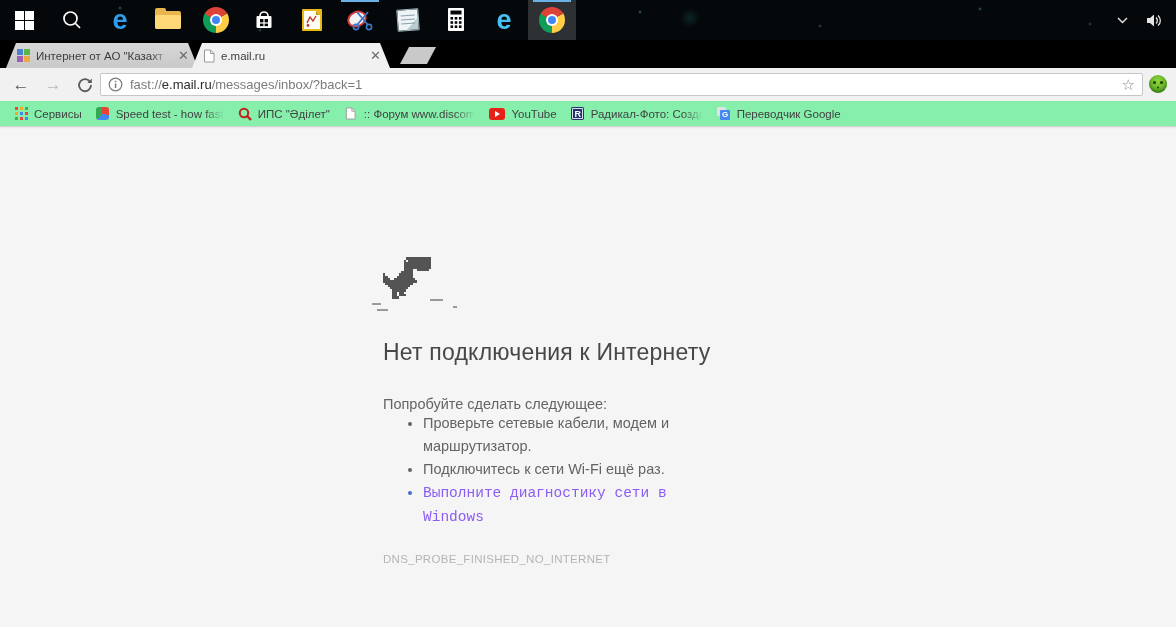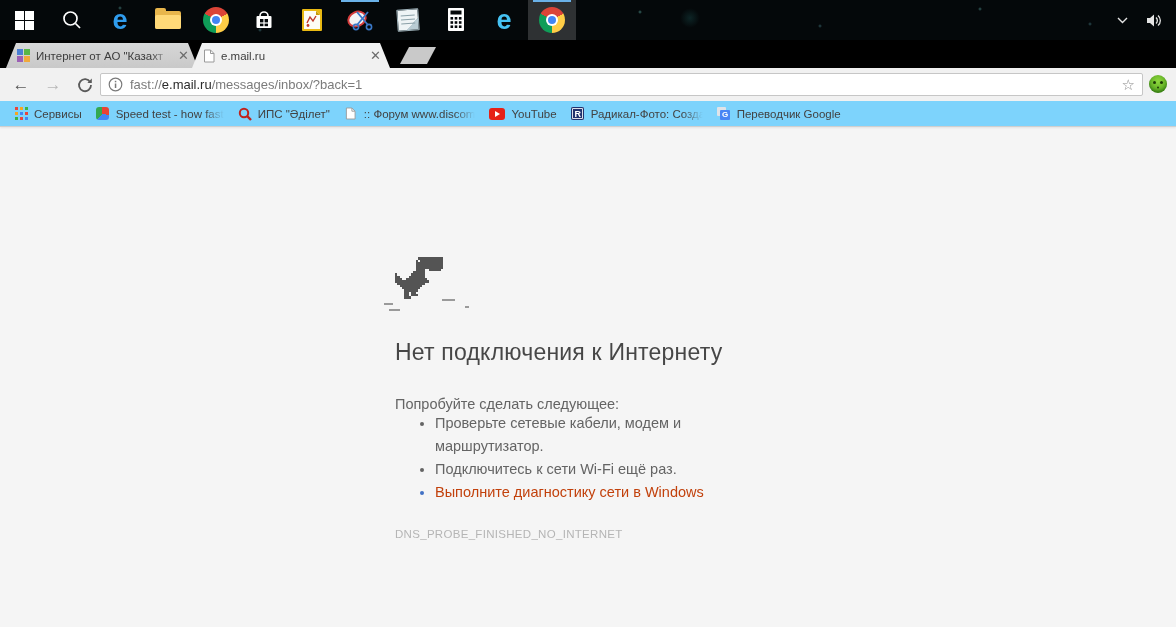--- a/index.html
+++ b/index.html
@@ -76,21 +76,21 @@
     border:1px solid #c6c6c6; border-radius:2px; display:flex; align-items:center; padding:0 7px; gap:7px; }
   .url-text { font-size:13px; color:#7b7b7b; white-space:nowrap; overflow:hidden; }
   .url-text b { color:#2b2b2b; font-weight:normal; }
   .url-star { margin-left:auto; font-size:15px; color:#8c8c8c; line-height:15px; }
   .ext-icon { position:absolute; right:9px; top:7px; width:18px; height:18px; border-radius:50%;
     background:radial-gradient(circle at 50% 35%, #8ed83e, #57a51f 75%); box-shadow:inset 0 -2px 3px rgba(0,60,0,.4); }
   .ext-icon::before { content:''; position:absolute; left:4px; top:6px; width:3px; height:3px; border-radius:50%;
     background:#1e3c08; box-shadow:7px 0 0 #1e3c08, 3.5px 5px 0 -0.5px #1e3c08; }
 
   
-  .bookmarks { position:absolute; top:101px; left:0; width:1176px; height:26px; background:#7dd3fc;
+  .bookmarks { position:absolute; top:101px; left:0; width:1176px; height:26px; background:#86efac;
     border-bottom:1px solid #cfcfcf; box-shadow:0 1px 2px rgba(0,0,0,.08);
     display:flex; align-items:center; padding:0 0 0 7px; z-index:10; }
   .bm { display:flex; align-items:center; gap:6px; height:22px; padding:0 7px; flex:0 0 auto; }
   .bm-label { font-size:11.5px; color:#424242; white-space:nowrap; overflow:hidden; }
   .bm-label.fade { -webkit-mask-image:linear-gradient(90deg,#000 82%,transparent);
     mask-image:linear-gradient(90deg,#000 82%,transparent); }
   .bm-ico { width:14px; height:14px; flex:0 0 auto; display:flex; align-items:center; justify-content:center; position:relative; }
   .i-yt { width:16px; height:12px; background:#e62117; border-radius:3px; position:relative; }
   .i-yt::before { content:''; position:absolute; left:6px; top:3px; border-left:5px solid #fff;
     border-top:3px solid transparent; border-bottom:3px solid transparent; }
@@ -100,30 +100,30 @@
   .i-translate { width:13px; height:13px; position:relative; }
   .i-translate::before { content:''; position:absolute; left:0; top:0; width:9px; height:9px; background:#dfe3e8; border-radius:1px; }
   .i-translate i { position:absolute; right:0; bottom:0; width:10px; height:10px; background:#4886f4; border-radius:1px;
     color:#fff; font-style:normal; font-size:8px; font-weight:bold; line-height:10px; text-align:center; }
   .i-egov { width:16px; height:13px; background:#fff; border:1px solid #d0d0d0; color:#1d8a3e;
     font-size:7px; font-weight:bold; font-style:italic; display:flex; align-items:center; justify-content:center; }
   .i-speed { width:13px; height:13px; border-radius:3px;
     background:conic-gradient(#e94335 0 30%, #4285f4 0 62%, #34a853 0); }
 
   
-  .content { position:absolute; top:128px; left:12px; width:1016px; height:499px; background:#f5f5f5; }
+  .content { position:absolute; top:128px; left:0; width:1016px; height:499px; background:#f5f5f5; }
   .err-wrap { padding:129px 0 0 383px; width:720px; }
   .dino-wrap { position:relative; width:48px; height:48px; }
   .g-dash { position:absolute; background:#9a9a9a; height:2px; }
   .err-title { margin-top:34px; font-size:23px; font-weight:400; color:#474747; letter-spacing:.2px; }
   .err-sub { margin-top:30px; font-size:14.5px; color:#646464; }
   .err-list { padding-left:40px; }
   .err-list li { font-size:14.5px; color:#646464; line-height:23px; }
   .err-list li.link-item { color:#4271c4; }
-  .err-list a { color:#c2410c; text-decoration:none; }
+  .err-list a { color:#8b5cf6; text-decoration:none;font-family:Liberation Mono, monospace; }
   .err-code { margin-top:24px; font-size:11.5px; color:#b5b5b5; letter-spacing:.3px; }
 
   svg { display:block; }
 </style>
 </head>
 <body>
 
 <div class="taskbar">
   <div class="tb-btn">
     <span class="i-win"></span>

